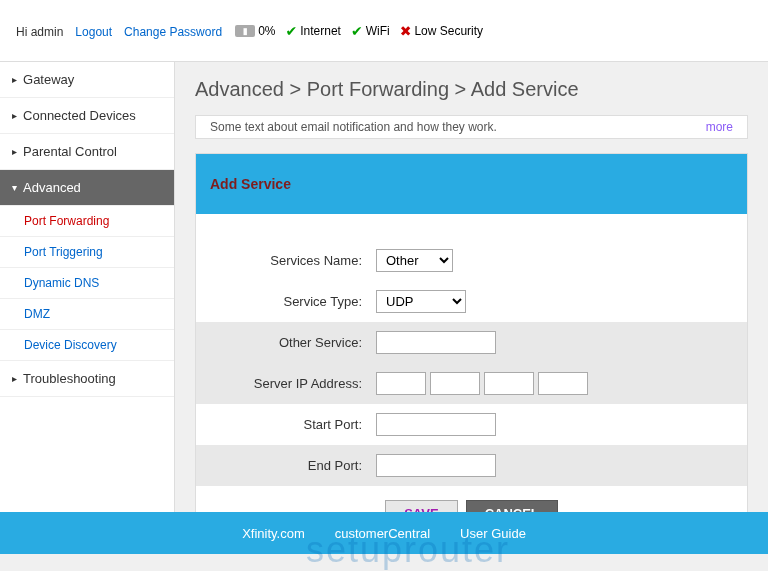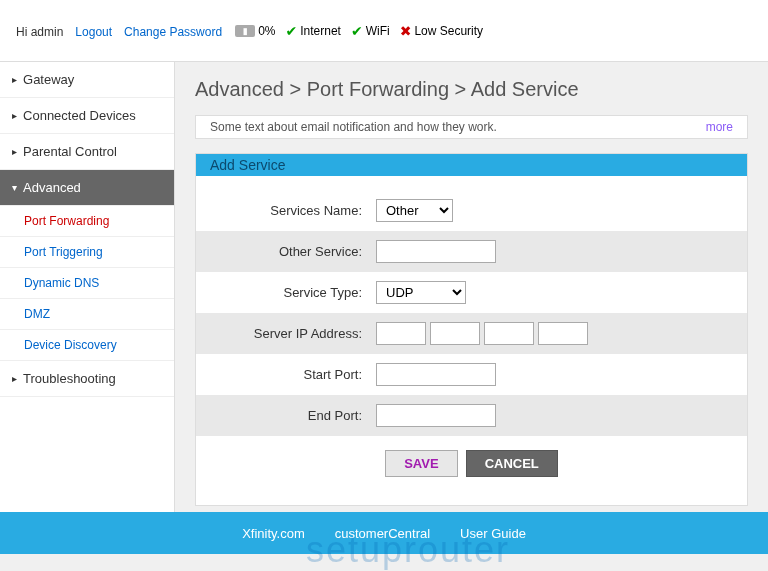--- a/index.html
+++ b/index.html
@@ -32,22 +32,22 @@
 
     
     .content { flex: 1; padding: 16px 20px; background: #f0f0f0; overflow-y: auto; }
     .page-title { font-size: 20px; color: #555; margin-bottom: 14px; font-weight: normal; }
 
     
     .info-box { background: #fff; border: 1px solid #ddd; padding: 4px 14px; margin-bottom: 14px; font-size: 12px; color: #555; display: flex; justify-content: space-between; align-items: flex-start; }
 
     
     .form-section { background: #fff; border: 1px solid #ddd; }
-    .form-header { background: #29abe2; color: #0c4a6e; padding: 3px 14px; font-size: 14px; font-weight: normal; }
-    .form-body { padding: 14px 0; }
+    .form-header { background: #29abe2; color: #7f1d1d; padding: 22px 14px; font-size: 14px; font-weight: bold; }
+    .form-body { padding: 14px 0; margin-top: 12px; }
     .form-row { display: flex; align-items: center; padding: 9px 20px; }
     .form-row.alt { background: #e8e8e8; }
     .form-label { width: 160px; text-align: right; padding-right: 14px; color: #333; font-size: 13px; }
     .form-control { }
     .form-control select { padding: 2px 5px; font-size: 13px; border: 1px solid #aaa; background: #fff; }
     .form-control input[type="text"] { border: 1px solid #aaa; padding: 3px 5px; font-size: 13px; background: #fff; }
     .form-control input.small { width: 50px; }
     .form-control input.medium { width: 120px; }
     .ip-inputs { display: flex; gap: 4px; align-items: center; }
     .ip-inputs input { width: 45px; border: 1px solid #aaa; padding: 3px 4px; font-size: 13px; text-align: center; }
@@ -144,35 +144,35 @@
             <select>
               <option>Other</option>
               <option>HTTP</option>
               <option>HTTPS</option>
               <option>FTP</option>
               <option>Custom</option>
             </select>
           </div>
         </div>
 
-        <div class="form-row alt">
-          <div class="form-label">Other Service:</div>
-          <div class="form-control">
-            <input type="text" class="medium" value="" style="">
-          </div>
-        </div>
-
         <div class="form-row">
           <div class="form-label">Service Type:</div>
           <div class="form-control">
             <select>
               <option>UDP</option>
               <option>TCP</option>
               <option>TCP/UDP</option>
             </select>
+          </div>
+        </div>
+
+        <div class="form-row alt">
+          <div class="form-label">Other Service:</div>
+          <div class="form-control">
+            <input type="text" class="medium" value="" style="">
           </div>
         </div>
 
         <div class="form-row alt">
           <div class="form-label">Server IP Address:</div>
           <div class="form-control ip-inputs">
             <input type="text" class="small" value="" style="">
             <input type="text" class="small" value="" style="">
             <input type="text" class="small" value="" style="">
             <input type="text" class="small" value="" style="">

